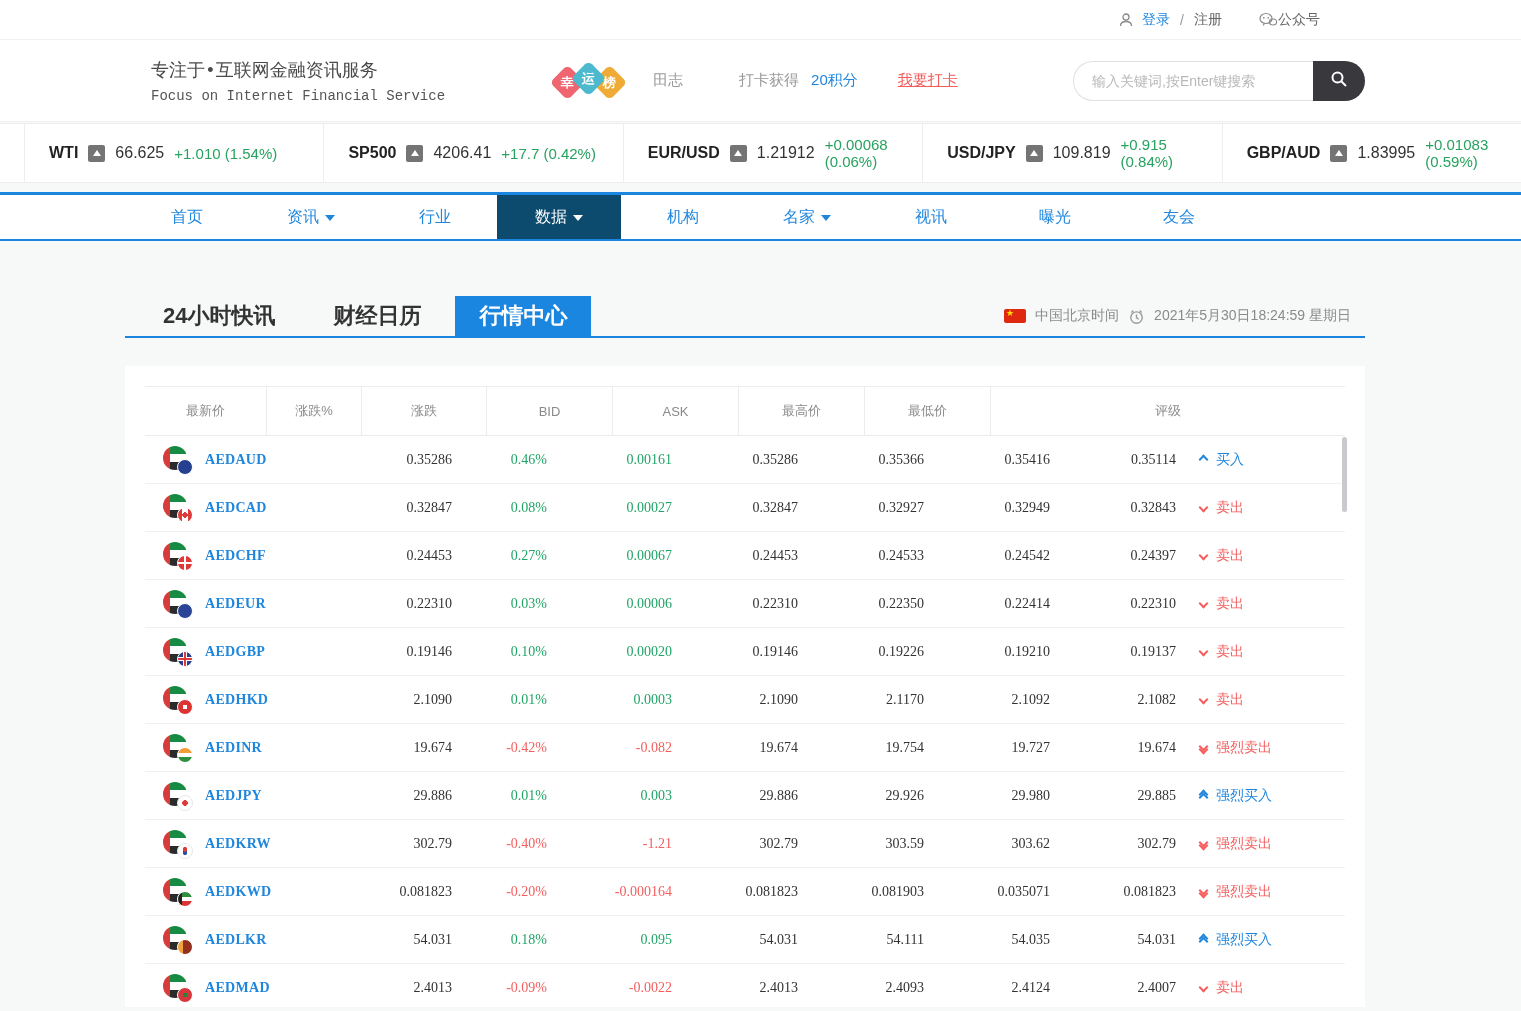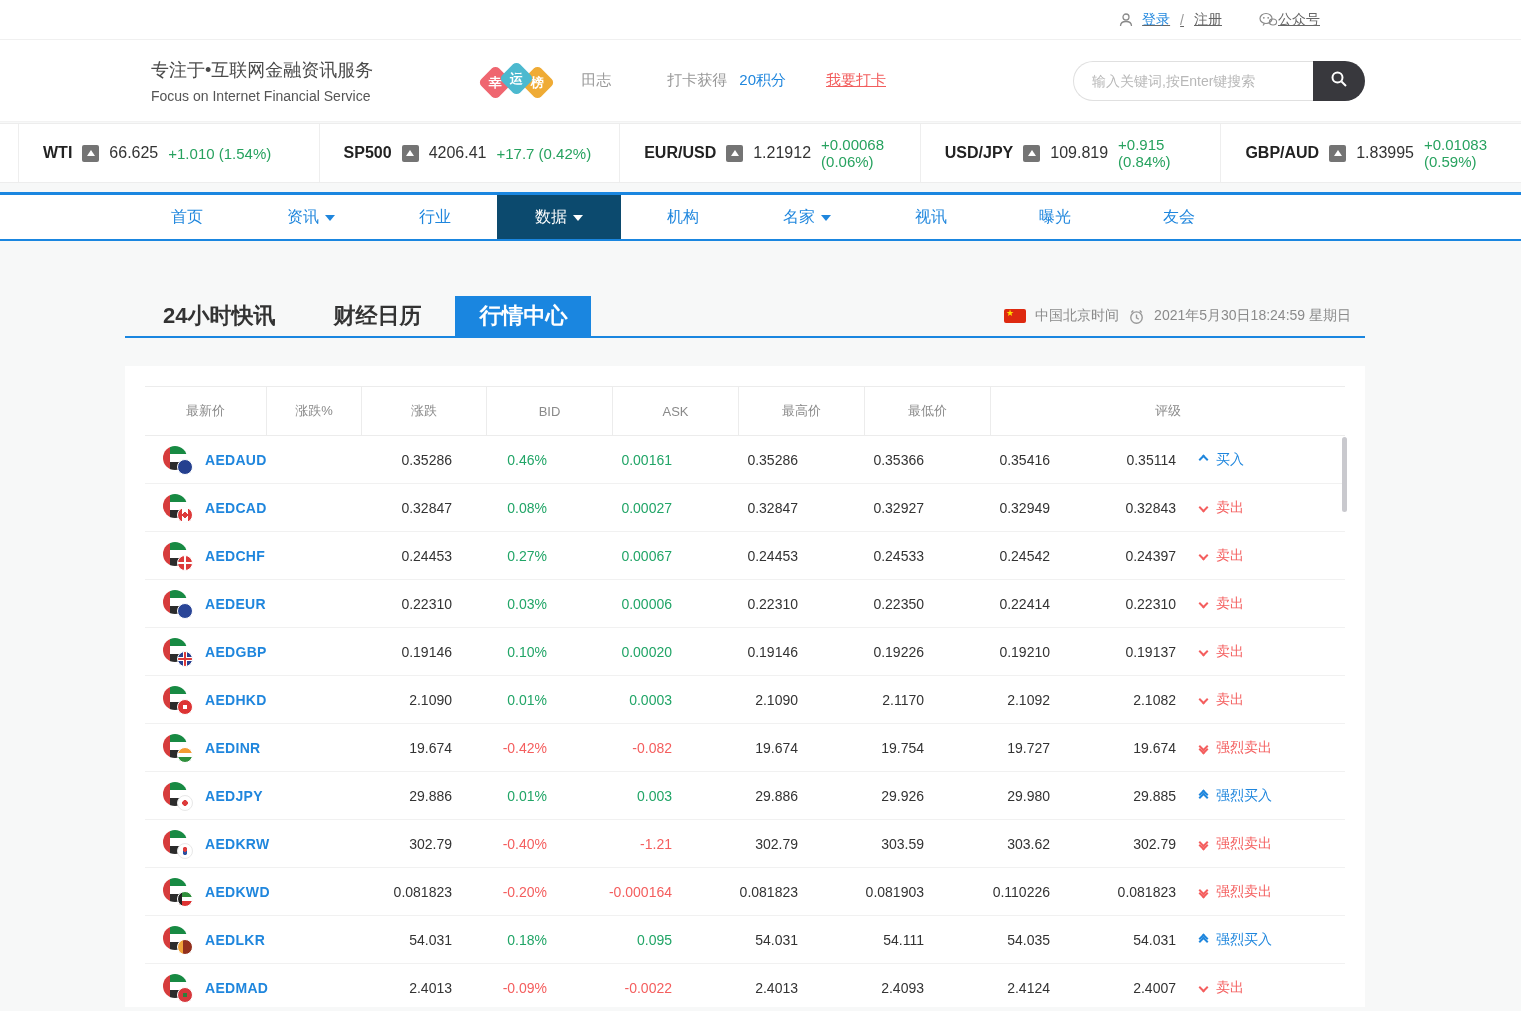--- a/index.html
+++ b/index.html
@@ -2,35 +2,35 @@
 <html><head>
 <meta charset="utf-8">
 <style>
   * { margin:0; padding:0; box-sizing:border-box; }
   body { font-family:"Liberation Sans","DejaVu Sans",sans-serif; background:#fff; }
   .page { width:1521px; height:1011px; overflow:hidden; background:#f7f8f8; position:relative; }
 
   
   .topbar { height:40px; background:#fff; border-bottom:1px solid #f0f0f0; }
   .topbar-inner { width:1240px; margin-left:125px; height:100%; display:flex; align-items:center;
-                  justify-content:flex-end; padding-right:45px; gap:8px; font-size:14px; color:#666;text-decoration:underline; }
+                  justify-content:flex-end; padding-right:45px; gap:8px; font-size:14px; color:#666; }
   .topbar a { text-decoration:none; cursor:pointer; }
   .login { color:#1f86dd; }
   .register,.mp-label { color:#666; }
   .tb-sep { color:#999; margin:0 2px; }
   .icon-svg { display:inline-flex; align-items:center; }
   .wechat-wrap { margin-left:28px; display:inline-flex; align-items:center; }
 
   
   .header { height:82px; background:#fff; display:flex; align-items:center; border-bottom:1px solid #f2f2f2; }
   .header-inner { width:1240px; margin-left:125px; display:flex; align-items:center; }
   .logo { display:flex; align-items:center; gap:10px; cursor:pointer; }
   .logo-cn { font-size:32px; font-weight:bold; color:#1f86dd; line-height:1; }
   .logo-sub { font-size:12px; color:#1f86dd; letter-spacing:5px; margin-top:3px; }
-  .tagline { margin-left:26px; }
+  .tagline { margin-left:26px;font-family:Liberation Mono, monospace; }
   .tagline .t1 { font-size:18px; color:#4a4a4a; margin-bottom:6px; }
   .tagline .t2 { font-size:14px; color:#555; }
   .lucky { margin-left:110px; position:relative; width:72px; height:36px; cursor:pointer; flex:none; }
   .diamond { position:absolute; width:25px; height:25px; border-radius:5px; transform:rotate(45deg);
              display:flex; align-items:center; justify-content:center; }
   .diamond i { transform:rotate(-45deg); font-style:normal; color:#fff; font-size:13px; font-weight:bold; }
   .lucky .diamond:nth-of-type(1){ left:0;  top:7px; background:#ef6670; z-index:1; }
   .lucky .diamond:nth-of-type(2){ left:21px; top:3px; background:#4cb9cf; z-index:2; }
   .lucky .diamond:nth-of-type(3){ left:42px; top:7px; background:#efab35; z-index:1; }
   .username { margin-left:26px; color:#999; font-size:15px; }
@@ -40,21 +40,21 @@
   .search { margin-left:auto; display:flex; }
   .search input { width:240px; height:40px; border:1px solid #e0e0e0; border-right:none;
                   border-radius:20px 0 0 20px; padding:0 18px; font-size:14px; color:#333; outline:none;
                   font-family:inherit; }
   .search input::placeholder { color:#b8b8b8; }
   .search-btn { width:52px; height:40px; border:none; background:#38383d; border-radius:0 20px 20px 0;
                 display:flex; align-items:center; justify-content:center; cursor:pointer; }
 
   
   .ticker { height:60px; background:#fff; border-top:1px solid #ededed; border-bottom:1px solid #ededed;
-            margin-top:1px; display:flex; padding-left:18px; }
+            margin-top:1px; display:flex; padding-left:24px; }
   .tk-item { flex:1; display:flex; align-items:center; padding-left:24px; gap:10px;
              border-right:1px solid #eee; cursor:pointer; }
   .tk-item:first-of-type { border-left:1px solid #eee; }
   .tk-item:last-of-type { border-right:none; }
   .tk-symbol { font-weight:bold; color:#222; font-size:16px; }
   .tk-badge { width:17px; height:17px; background:#747474; border-radius:2px; display:flex;
               align-items:center; justify-content:center; flex:none; }
   .tri-up { width:0; height:0; border-left:4px solid transparent; border-right:4px solid transparent;
             border-bottom:6px solid #fff; }
   .tk-price { color:#333; font-size:16px; }
@@ -94,21 +94,21 @@
                        border-bottom:5px solid #7db9ec; }
   .th-rest { display:flex; flex:1; }
   .th-rest .th { display:flex; align-items:center; justify-content:center; font-size:13px; color:#8a8a8a;
                  cursor:pointer; }
   .th-rest .th:nth-of-type(1){ width:122px; } .th-rest .th:nth-of-type(2){ width:95px; }
   .th-rest .th:nth-of-type(3){ width:125px; } .th-rest .th:nth-of-type(4){ width:126px; }
   .th-rest .th:nth-of-type(5){ width:126px; } .th-rest .th:nth-of-type(6){ width:126px; }
   .th-rest .th:nth-of-type(7){ width:126px; } .th-rest .th:nth-of-type(8){ flex:1; }
   .th-rest .th:not(:last-of-type){ border-right:1px solid #ececec; }
 
-  .tbody { margin:0 20px; }
+  .tbody { margin:0 20px;font-family:Liberation Serif, serif; }
   .tr { display:flex; height:48px; align-items:center; border-bottom:1px solid #f1f1f1; cursor:pointer; }
   .td { font-size:14px; color:#333; }
   .tr .td:nth-of-type(1){ width:195px; display:flex; align-items:center; padding-left:18px; }
   .tr .td:nth-of-type(2){ width:122px; } .tr .td:nth-of-type(3){ width:95px; }
   .tr .td:nth-of-type(4){ width:125px; } .tr .td:nth-of-type(5){ width:126px; }
   .tr .td:nth-of-type(6){ width:126px; } .tr .td:nth-of-type(7){ width:126px; }
   .tr .td:nth-of-type(8){ width:126px; }
   .tr .td:nth-of-type(9){ flex:1; padding-left:14px; }
   .num { text-align:right; padding-right:10px; }
   .trend.up { color:#21a567; } .trend.down { color:#f45e5e; }
@@ -554,21 +554,21 @@
               <span class="flag">
                 <i class="mini KWD"></i>
               </span>
               <a class="sym">AEDKWD</a>
             </div>
             <div class="td num">0.081823</div>
             <div class="td num trend down">-0.20%</div>
             <div class="td num trend down">-0.000164</div>
             <div class="td num">0.081823</div>
             <div class="td num">0.081903</div>
-            <div class="td num">0.110226</div>
+            <div class="td num">0.035071</div>
             <div class="td num">0.081823</div>
             <div class="td rating strong-sell">
               <span class="rating-icon">
                 <i class="chev c1"></i>
                 <i class="chev c2"></i>
               </span>
               <span>强烈卖出</span>
             </div>
           </div>
           <div class="tr">

